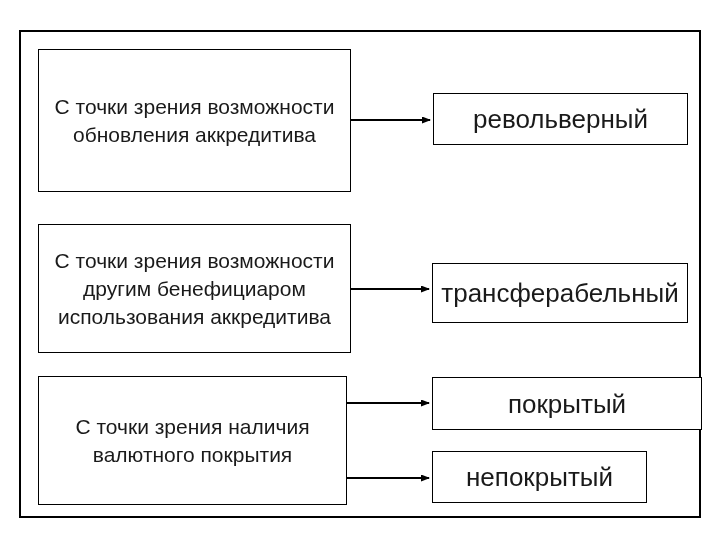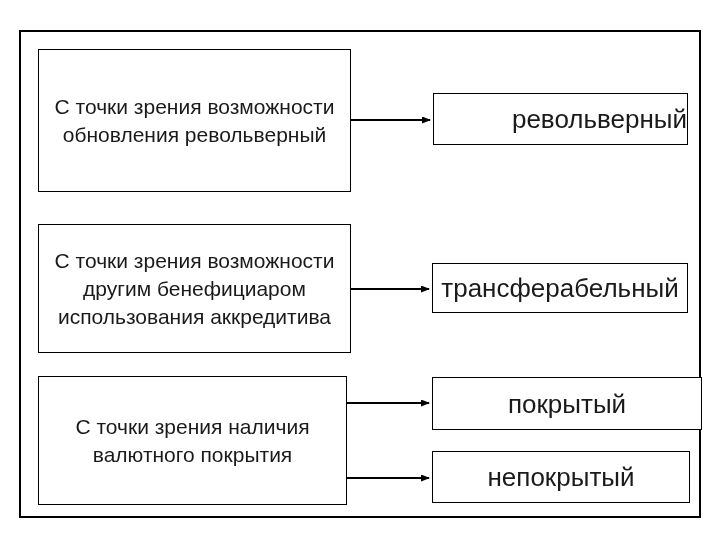--- a/index.html
+++ b/index.html
@@ -41,24 +41,24 @@
     font-size: 21px;
     line-height: 28px;
   }
   .type {
     font-size: 26px;
     line-height: 30px;
   }
   #box-l1 { left: 38px;  top: 49px;  width: 313px; height: 143px; }
   #box-l2 { left: 38px;  top: 224px; width: 313px; height: 129px; }
   #box-l3 { left: 38px;  top: 376px; width: 309px; height: 129px; }
-  #box-r1 { left: 433px; top: 93px;  width: 255px; height: 52px; align-items: flex-end; }
-  #box-r2 { left: 432px; top: 263px; width: 256px; height: 50px; }
+  #box-r1 { left: 433px; top: 93px;  width: 255px; height: 52px; }
+  #box-r2 { left: 432px; top: 263px; width: 256px; height: 60px; }
   #box-r3 { left: 432px; top: 377px; width: 270px; height: 53px; }
-  #box-r4 { left: 432px; top: 451px; width: 258px; height: 52px; }
+  #box-r4 { left: 432px; top: 451px; width: 215px; height: 52px; }
   #connector-layer {
     position: absolute;
     left: 0;
     top: 0;
     width: 720px;
     height: 540px;
     pointer-events: none;
   }
   .conn {
     stroke: #000000;
@@ -66,21 +66,21 @@
   }
 </style>
 </head>
 <body>
 
 <div id="page">
   <div id="frame"></div>
 
   <div class="box criterion" id="box-l1">
     <div>С точки зрения возможности</div>
-    <div>обновления револьверный</div>
+    <div>обновления аккредитива</div>
   </div>
 
   <div class="box criterion" id="box-l2">
     <div>С точки зрения возможности</div>
     <div>другим бенефициаром</div>
     <div>использования аккредитива</div>
   </div>
 
   <div class="box criterion" id="box-l3">
     <div>С точки зрения наличия</div>

